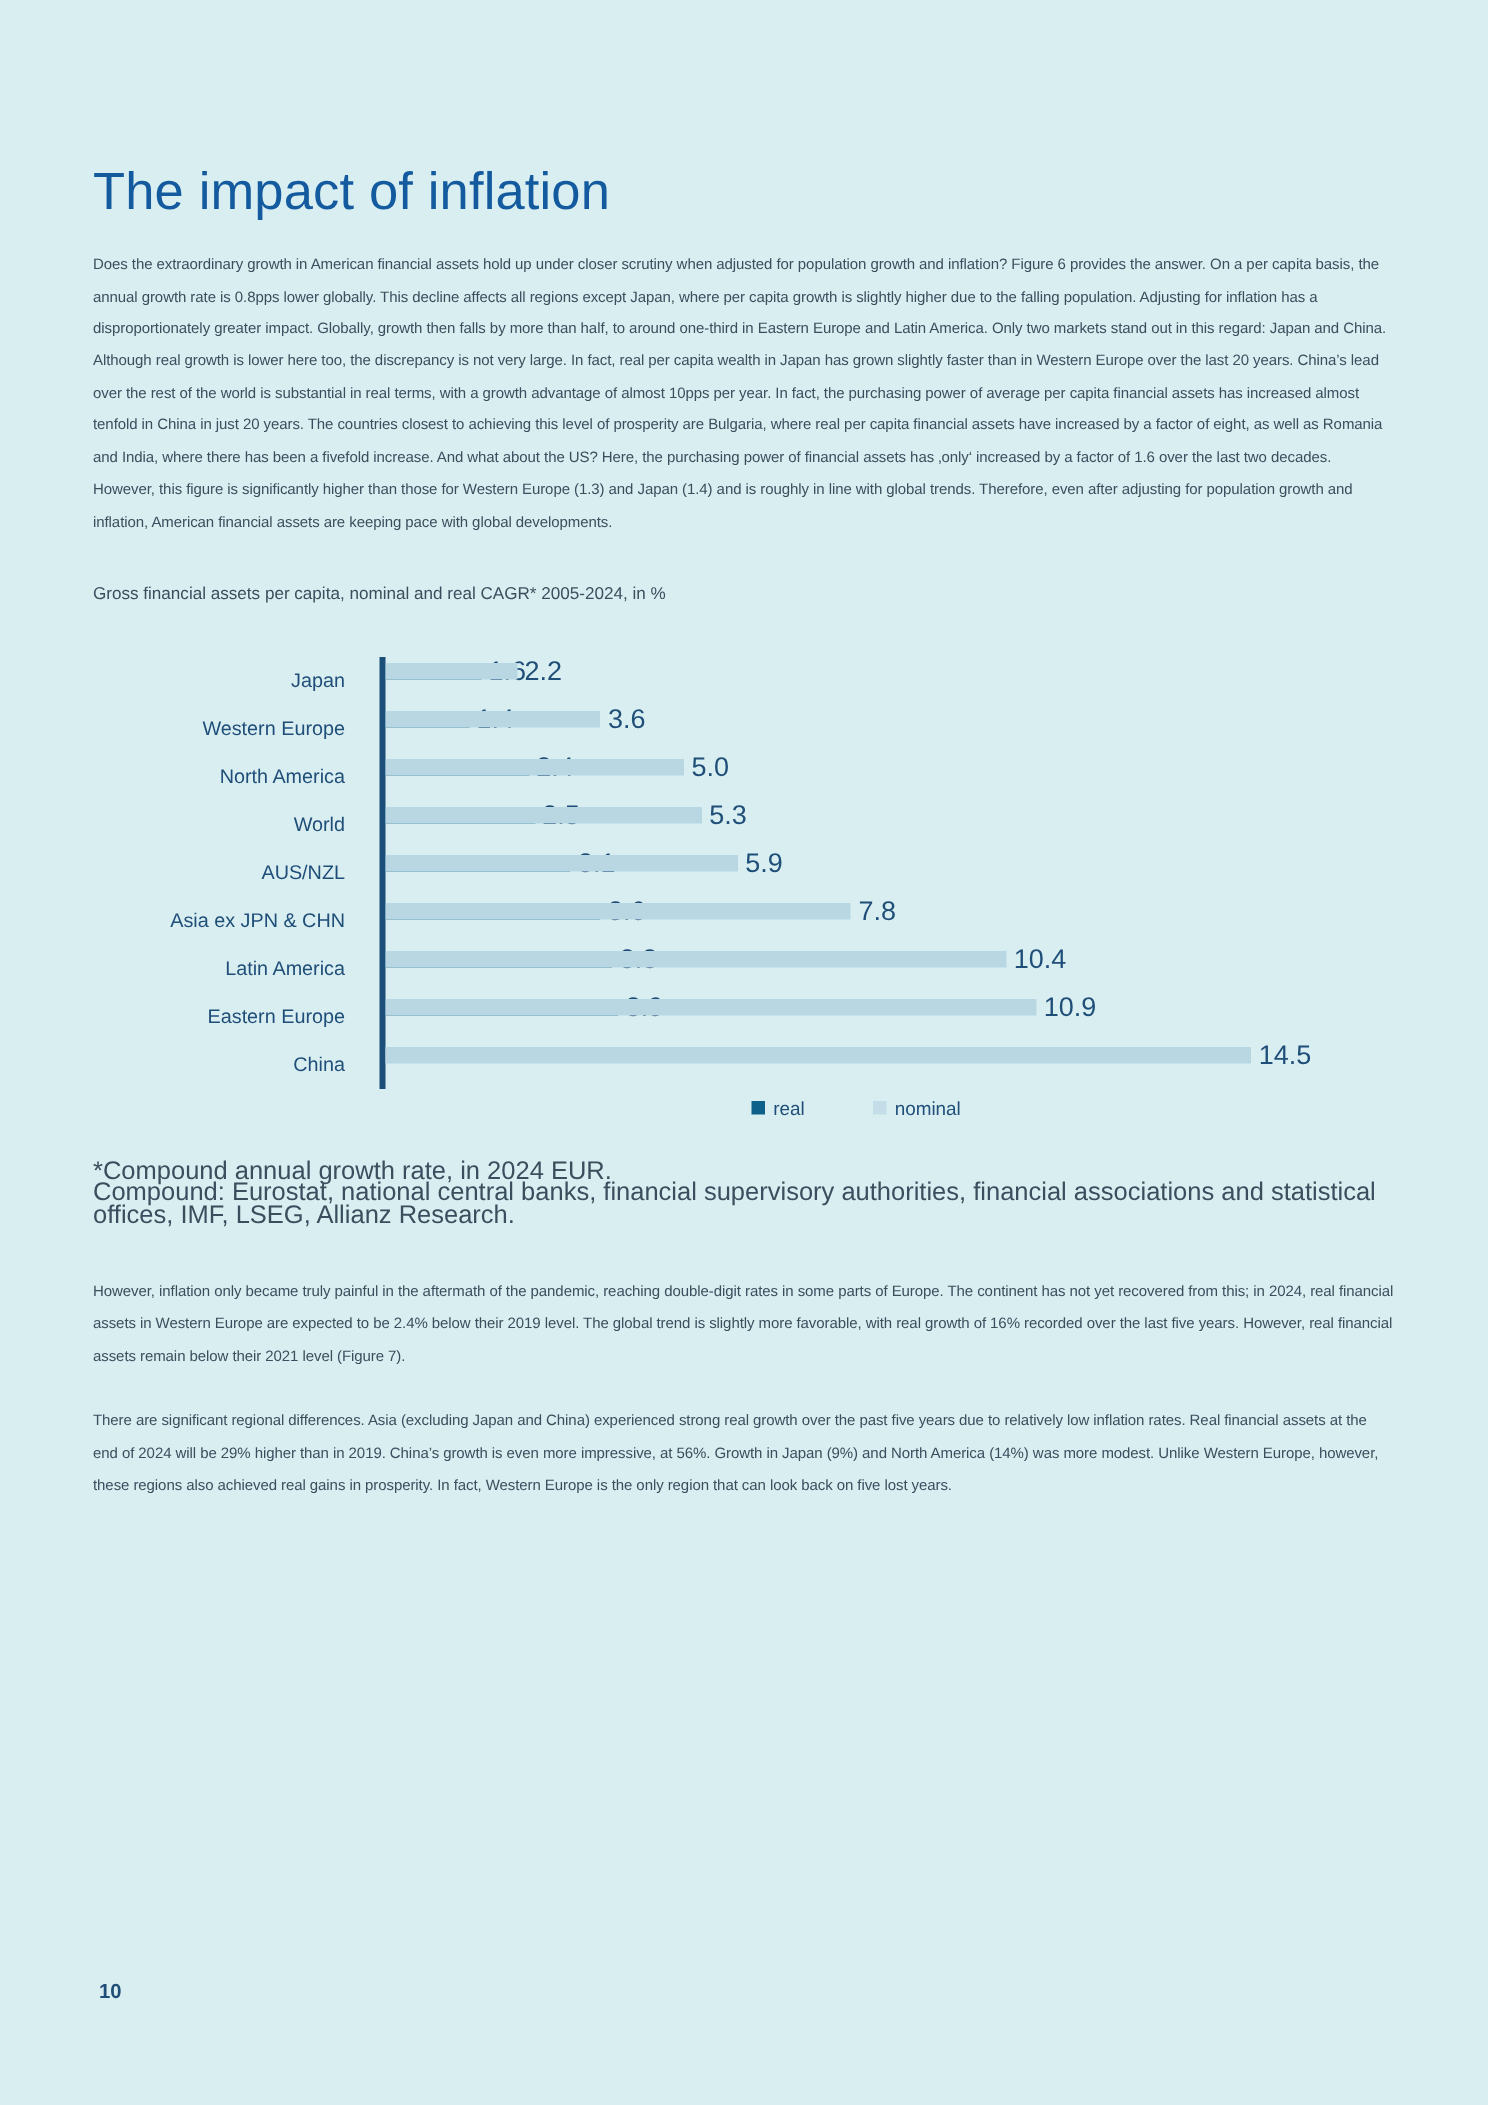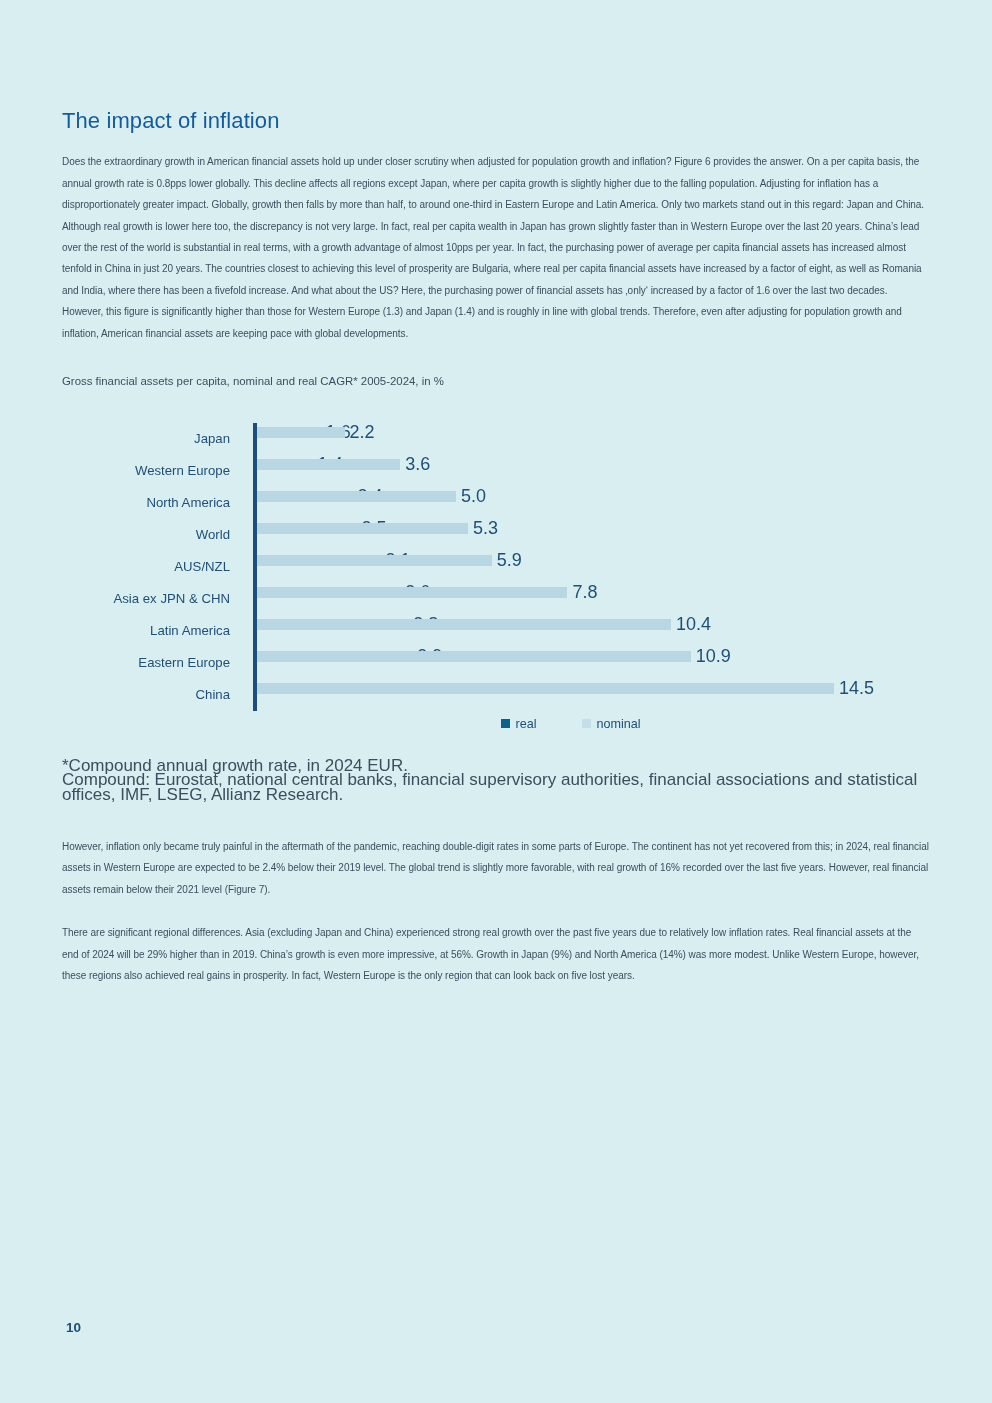--- a/index.html
+++ b/index.html
@@ -22,21 +22,21 @@
     padding: 0;
   }
   .content {
     position: absolute;
     left: 62px;
     top: 108px;
     width: 868px;
   }
 
   h1.page-title {
-    font-size: 22px;
+    font-size: 35px;
     font-weight: 400;
     color: #135b9e;
     margin: 0 0 18px 0;
     letter-spacing: 0.1px;
     line-height: 1.15;
   }
 
   p.body-text {
     font-size: 10px;
     line-height: 21.4px;

